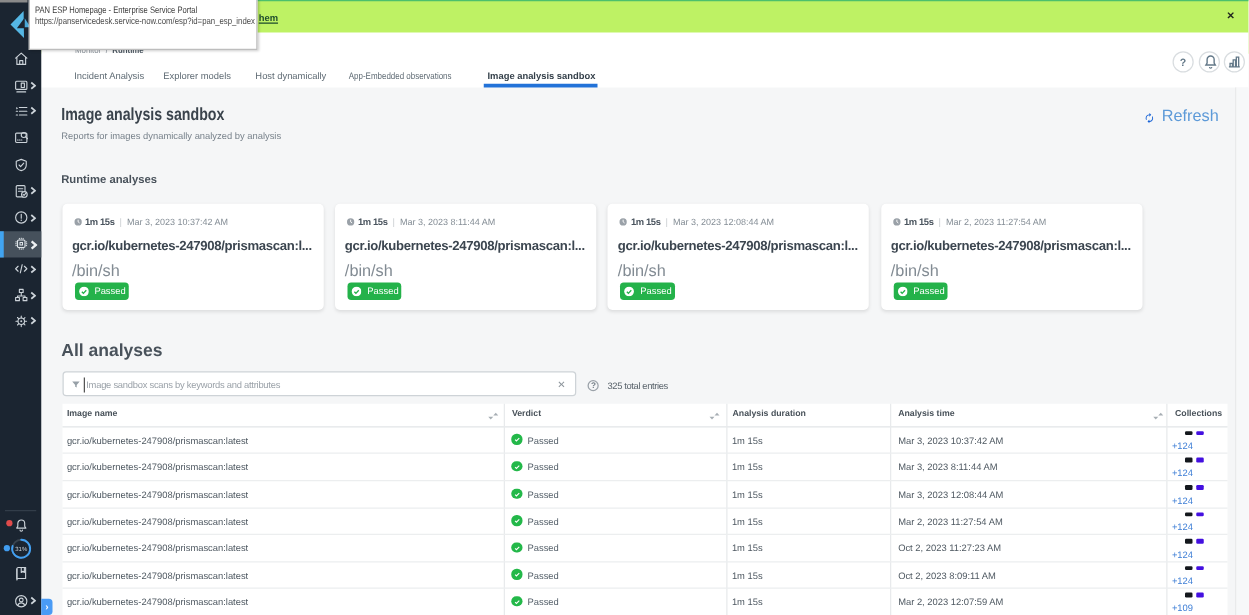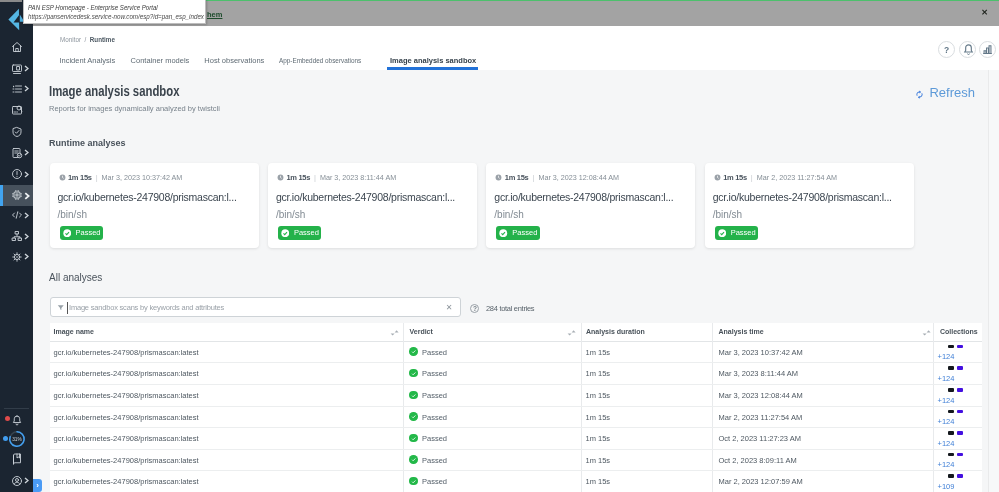--- a/index.html
+++ b/index.html
@@ -1,44 +1,44 @@
 <!DOCTYPE html>
 <html><head>
 <meta charset="utf-8">
 <style>
 html,body{margin:0;padding:0;background:#fff;}
 *{box-sizing:border-box;font-family:"Liberation Sans",sans-serif;}
 #root{position:relative;width:999px;height:492px;overflow:hidden;background:#f5f6f7;}
 .abs{position:absolute;}
 .sx{display:inline-block;transform-origin:0 50%;white-space:nowrap;}
 
-#banner{left:33px;top:0;width:966px;height:43px;background:#a3a3a3;border-top:1px solid #4cc06c;}
+#banner{left:33px;top:0;width:966px;height:43px;background:#bef264;border-top:1px solid #4cc06c;}
 #banner .hem{position:absolute;left:174px;top:8.5px;font-size:7.5px;color:#1d4b2c;text-decoration:underline;font-weight:bold;}
 #banner .bx{position:absolute;right:11px;top:7px;font-size:8px;color:#20251f;font-weight:bold;}
 
 #strip{left:33px;top:26px;width:966px;height:44px;background:#fff;}
 #crumb{position:absolute;left:27px;top:9px;font-size:7.5px;color:#8d959d;transform:scaleX(0.84);transform-origin:0 50%;white-space:nowrap;}
 #crumb b{color:#4c5862;font-weight:bold;}
 .tab{position:absolute;top:29.5px;font-size:7.5px;color:#5f6b74;white-space:nowrap;}
 .tab.act{color:#333f49;font-weight:bold;}
 #tabline{position:absolute;left:353.8px;top:41px;width:91px;height:2.5px;background:#2272d8;}
 .circ{position:absolute;top:15px;width:17px;height:17px;border:1px solid #d9dde0;border-radius:50%;}
 
 #title{left:49px;top:82.5px;font-size:14px;font-weight:bold;color:#3a434c;}
 #subtitle{left:49px;top:104px;font-size:7.5px;color:#78828b;}
 #refresh{right:24px;top:84.5px;font-size:13px;color:#5d9ad8;}
 #sec1{left:49px;top:137.5px;font-size:9px;font-weight:bold;color:#49525b;}
-#sec2{left:49px;top:271.5px;font-size:10px;font-weight:normal;color:#49525b;}
+#sec2{left:49px;top:271.5px;font-size:14px;font-weight:bold;color:#49525b;}
 
 .card{position:absolute;top:162.7px;width:209px;height:85.8px;background:#fff;border-radius:4px;box-shadow:0 1px 3px rgba(0,0,0,0.10);}
 .card .meta{position:absolute;left:9px;top:10.5px;font-size:7.5px;font-weight:bold;letter-spacing:-0.3px;color:#4a545e;white-space:nowrap;}
 .card .meta .sep{color:#c8ccd0;padding:0 4px;font-weight:normal;letter-spacing:0;}
 .card .meta .date{color:#858e96;font-size:7.2px;font-weight:normal;letter-spacing:0;}
-.card .ttl{position:absolute;left:8px;top:28.5px;width:196px;font-size:10.5px;font-weight:normal;color:#3c4650;white-space:nowrap;overflow:hidden;letter-spacing:-0.25px;}
-.card .cmd{position:absolute;left:8px;top:46.5px;font-size:10px;color:#828b93;}
+.card .ttl{position:absolute;left:8px;top:28.5px;width:196px;font-size:10.5px;font-weight:bold;color:#3c4650;white-space:nowrap;overflow:hidden;letter-spacing:-0.25px;}
+.card .cmd{position:absolute;left:8px;top:46.5px;font-size:13px;color:#828b93;}
 .pill{position:absolute;left:10px;top:63.8px;height:13.5px;background:#24b24a;border-radius:3px;color:#fff;font-size:7.5px;line-height:13.5px;padding:0 2.5px 0 16px;}
 .pill svg{position:absolute;left:3px;top:2.5px;}
 
 #filterbox{left:49.5px;top:297px;width:411px;height:19.5px;background:#fff;border:1px solid #ced3d7;border-radius:3px;}
 #filterbox .ph{position:absolute;left:18.5px;top:5px;font-size:7.5px;color:#9aa1a8;white-space:nowrap;letter-spacing:-0.2px;}
 #filterbox .x{position:absolute;right:7px;top:5px;font-size:8px;color:#8d959c;}
 #qm{left:470.4px;top:303.5px;width:9px;height:9px;border:1px solid #9aa1a8;border-radius:50%;font-size:6.5px;color:#757f87;text-align:center;line-height:8px;font-weight:bold;}
 #totent{left:486px;top:303.5px;font-size:7.5px;color:#5a646c;letter-spacing:-0.3px;}
 
 #tbl{left:49.5px;top:322.5px;width:932.5px;height:169.5px;background:#fff;}
@@ -62,54 +62,54 @@
 .sbi{position:absolute;left:0;width:33px;height:21px;}
 .sbi svg{position:absolute;left:10.5px;top:4.5px;}
 .sbi .arr{position:absolute;left:24px;top:7px;}
 .hl{background:#46515c;}
 .hlbar{position:absolute;left:0;top:0;width:2.5px;height:21px;background:#41a4f0;}
 #sepline{left:4px;top:408px;width:25px;height:1px;background:#323d49;}
 .reddot{position:absolute;left:5px;top:416px;width:5px;height:5px;border-radius:50%;background:#df4b4b;}
 .bluedot{position:absolute;left:3px;top:436px;width:5px;height:5px;border-radius:50%;background:#419df0;}
 #expand{left:33px;top:478.5px;width:9px;height:13px;background:#4a9bf5;border-radius:0 3px 3px 0;color:#fff;font-size:8px;line-height:13px;text-align:center;font-weight:bold;}
 
-#tooltip{left:23px;top:-1px;width:183px;height:25px;background:#fff;border:1px solid #bdbdbd;box-shadow:1px 1px 2px rgba(0,0,0,0.2);font-style:italic;}
+#tooltip{left:23px;top:-1px;width:183px;height:41px;background:#fff;border:1px solid #bdbdbd;box-shadow:1px 1px 2px rgba(0,0,0,0.2);}
 #tooltip .l1{position:absolute;left:4px;top:2.5px;font-size:7.5px;color:#3c3c3c;white-space:nowrap;transform:scaleX(0.81);transform-origin:0 50%;}
 #tooltip .l2{position:absolute;left:4px;top:12px;font-size:7.5px;color:#4a4a4a;white-space:nowrap;transform:scaleX(0.83);transform-origin:0 50%;}
 </style>
 </head>
 <body>
 <div id="root">
   <div id="banner" class="abs">
       <span class="hem">hem</span>
       <span class="bx">✕</span>
     </div>
 
   <div id="strip" class="abs">
     <div id="crumb">Monitor&nbsp; /&nbsp; <b>Runtime</b></div>
     <span class="tab" style="left:26.4px;">Incident Analysis</span>
-    <span class="tab" style="left:97.6px;">Container models</span>
-    <span class="tab" style="left:171.3px;">Host observations</span>
+    <span class="tab" style="left:97.6px;">Explorer models</span>
+    <span class="tab" style="left:171.3px;">Host dynamically</span>
     <span class="tab" style="left:245.8px;transform:scaleX(0.85);transform-origin:0 50%;">App-Embedded observations</span>
     <span class="tab act" style="left:357px;">Image analysis sandbox</span>
     <div id="tabline"></div>
     <div class="circ" style="left:905px;"><svg width="15" height="15" viewBox="0 0 15 15">
           <text x="7.5" y="10.5" font-size="8.5" font-weight="bold" fill="#637888" text-anchor="middle">?</text>
         </svg></div>
     <div class="circ" style="left:926px;"><svg width="15" height="15" viewBox="0 0 24 24" style="margin:0 0 0 0.5px;">
           <path d="M12 4.5a4.5 4.5 0 0 0-4.5 4.5v4.5L6 16h12l-1.5-2.5V9A4.5 4.5 0 0 0 12 4.5z" fill="none" stroke="#637888" stroke-width="1.8"></path>
           <path d="M10.5 18.5a1.5 1.5 0 0 0 3 0" fill="none" stroke="#637888" stroke-width="1.5"></path>
         </svg></div>
     <div class="circ" style="left:945.5px;"><svg width="15" height="15" viewBox="0 0 24 24">
           <path d="M5 18.5h14M6.5 18v-4h3v4M10.5 18V9.5h3V18M14.5 18V6h3v12" fill="none" stroke="#637888" stroke-width="1.7"></path>
         </svg></div>
   </div>
 
   <div id="title" class="abs"><span class="sx" style="transform:scaleX(0.81);">Image analysis sandbox</span></div>
-  <div id="subtitle" class="abs">Reports for images dynamically analyzed by twistcli</div>
+  <div id="subtitle" class="abs">Reports for images dynamically analyzed by analysis</div>
   <div id="refresh" class="abs"><svg width="9" height="9" viewBox="0 0 24 24" style="vertical-align:-2px;margin-right:5px;">
         <path d="M12 6v3l4-4-4-4v3c-4.42 0-8 3.58-8 8 0 1.57.46 3.03 1.24 4.26L6.7 14.8A5.87 5.87 0 0 1 6 12c0-3.31 2.69-6 6-6zm6.76 1.74L17.3 9.2c.44.84.7 1.79.7 2.8 0 3.31-2.69 6-6 6v-3l-4 4 4 4v-3c4.42 0 8-3.58 8-8 0-1.57-.46-3.03-1.24-4.26z" fill="#1863d6"></path>
       </svg>Refresh</div>
 
   <div id="sec1" class="abs">Runtime analyses</div>
 
   <div class="card" style="left:49.5px;">
     <div class="meta"><svg width="7" height="7" viewBox="0 0 24 24" style="vertical-align:-1px;margin-right:2.5px;">
           <circle cx="12" cy="12" r="10" fill="#9aa1a8"></circle>
           <path d="M12 6v6l4 3" stroke="#fff" stroke-width="2.5" fill="none"></path>
@@ -162,21 +162,21 @@
 
   <div id="filterbox" class="abs">
     <svg width="7.5" height="7.5" viewBox="0 0 24 24" style="position:absolute;left:6.5px;top:5.5px;">
         <path d="M2.5 4h19l-7.5 8.5v7l-4-2.5v-4.5z" fill="#97a0a7"></path>
       </svg>
     <span style="position:absolute;left:16.5px;top:3.5px;width:1px;height:12px;background:#555;"></span>
       <span class="ph">Image sandbox scans by keywords and attributes</span>
     <span class="x">✕</span>
   </div>
   <div id="qm" class="abs">?</div>
-  <div id="totent" class="abs">284 total entries</div>
+  <div id="totent" class="abs">325 total entries</div>
 
   <div id="tbl" class="abs">
     <div class="hrow">
       <span class="hc" style="left:4px;">Image name</span>
       <span class="hc" style="left:360px;">Verdict</span>
       <span class="hc" style="left:536.5px;">Analysis duration</span>
       <span class="hc" style="left:669px;">Analysis time</span>
       <span class="hc" style="left:890.5px;">Collections</span>
       <svg class="sort" style="left:340px;" width="9" height="8" viewBox="0 0 9 8">
           <path d="M0.6 4.4h4L2.6 6.6z" fill="#a7aeb4"></path>

